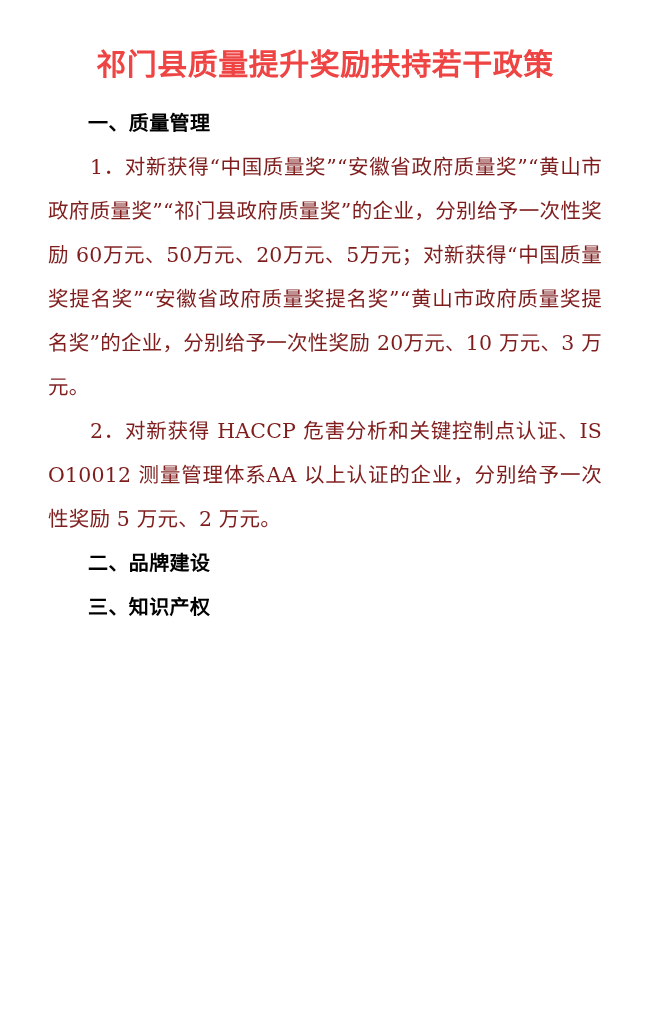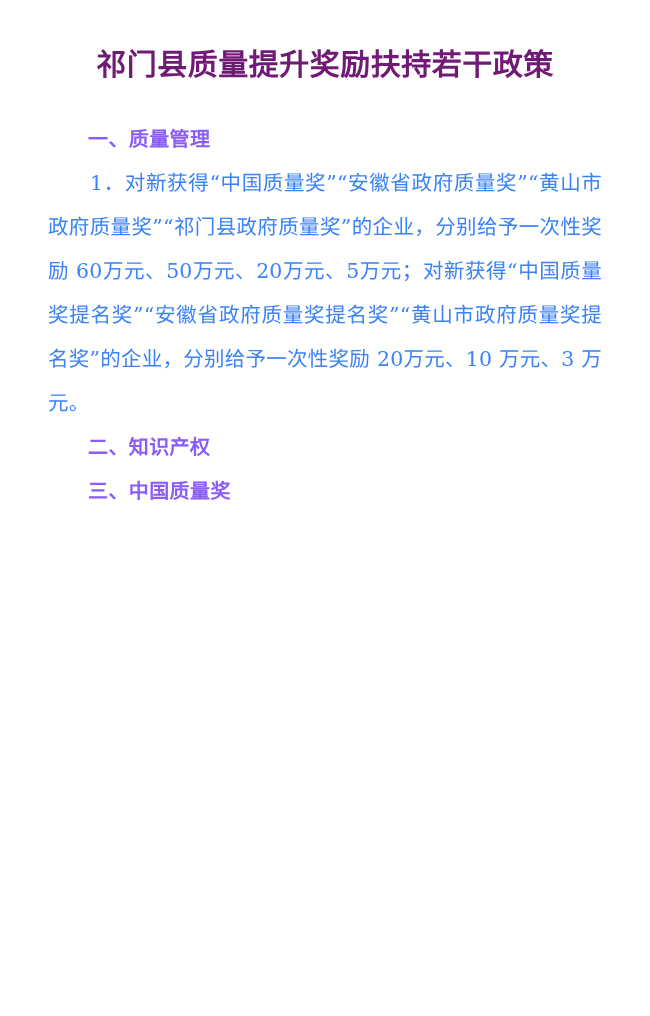--- a/index.html
+++ b/index.html
@@ -33,42 +33,42 @@
     width: 554px;
   }
 
   .doc-title {
     font-family: "Liberation Sans", "DejaVu Sans", sans-serif;
     font-weight: 700;
     font-size: 30px;
     line-height: 44px;
     text-align: center;
     letter-spacing: 0.5px;
-    color: #701a75;
-    margin: 16px;
-    padding-top: 27px;
+    color: #ef4444;
+    margin: 0;
+    padding-top: 43px;
     white-space: nowrap;
   }
 
   .section-heading {
     font-family: "Liberation Sans", "DejaVu Sans", sans-serif;
     font-weight: 700;
     font-size: 20px;
     line-height: 44px;
-    color: #8b5cf6;
+    color: #000000;
     margin: 0;
     padding-left: 40px;
     letter-spacing: 0.4px;
   }
 
   .para {
     font-family: "DejaVu Serif", "Liberation Serif", serif;
     font-size: 20.5px;
     line-height: 44px;
-    color: #3b82f6;
+    color: #7f1d1d;
     margin: 0;
     text-align: justify;
     text-justify: inter-character;
     text-indent: 42px;
     letter-spacing: 0.2px;
     word-break: break-all;
   }
 
   
   #heading-1 { padding-top: 14px; }
@@ -80,21 +80,22 @@
 
 <div class="page">
   <div class="doc-body">
 
     <h1 class="doc-title">祁门县质量提升奖励扶持若干政策</h1>
 
     <h2 class="section-heading" id="heading-1">一、质量管理</h2>
 
     <p class="para">1．对新获得“中国质量奖”“安徽省政府质量奖”“黄山市政府质量奖”“祁门县政府质量奖”的企业，分别给予一次性奖励 60万元、50万元、20万元、5万元；对新获得“中国质量奖提名奖”“安徽省政府质量奖提名奖”“黄山市政府质量奖提名奖”的企业，分别给予一次性奖励 20万元、10 万元、3 万元。</p>
 
+    <p class="para">2．对新获得 HACCP 危害分析和关键控制点认证、ISO10012 测量管理体系AA 以上认证的企业，分别给予一次性奖励 5 万元、2 万元。</p>
 
-    <h2 class="section-heading" id="heading-2">二、知识产权</h2>
+    <h2 class="section-heading" id="heading-2">二、品牌建设</h2>
 
 
-    <h2 class="section-heading" id="heading-3">三、中国质量奖</h2>
+    <h2 class="section-heading" id="heading-3">三、知识产权</h2>
 
 
   </div>
 </div>
 
 </body></html>

